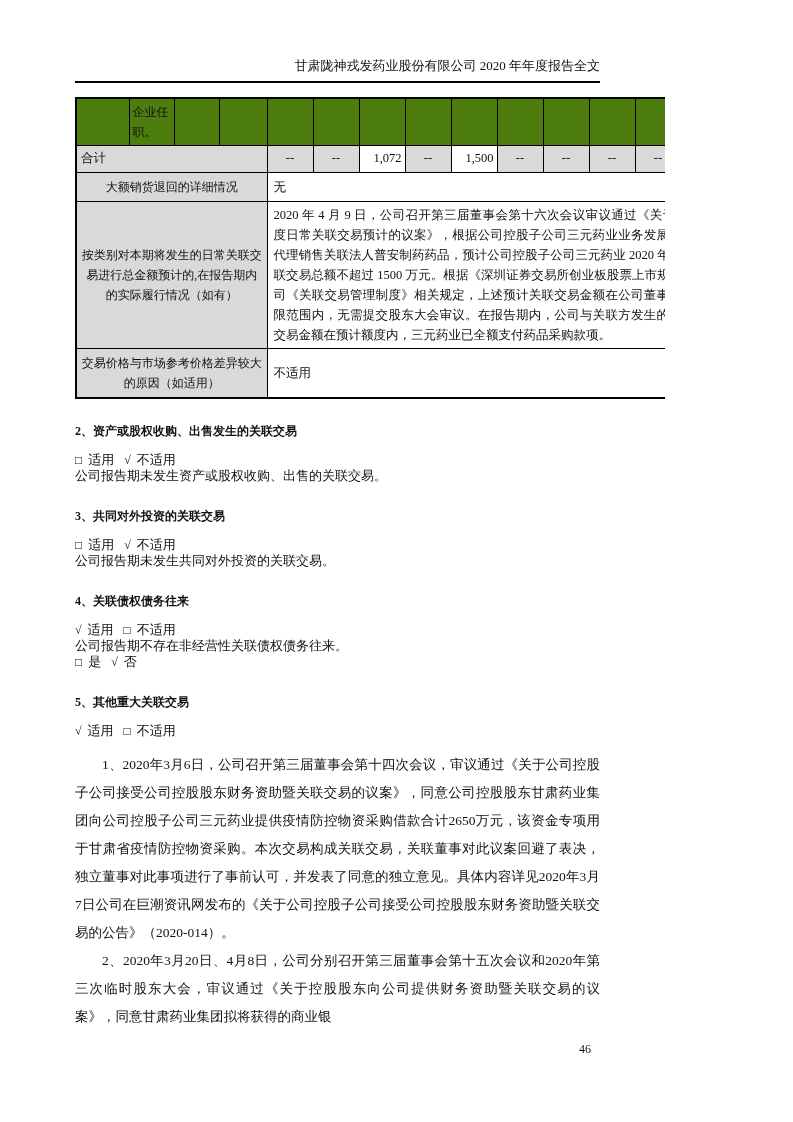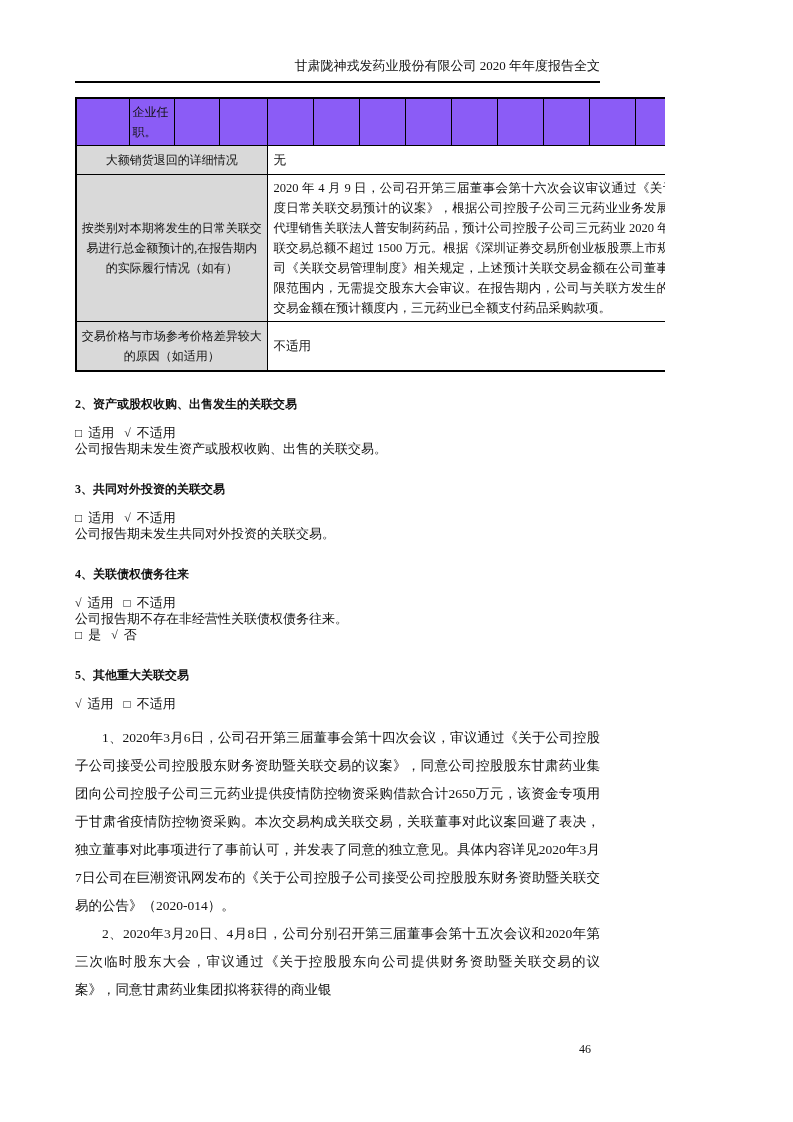--- a/index.html
+++ b/index.html
@@ -34,21 +34,21 @@
   table.rpt td {
     border: 1px solid #000000;
     vertical-align: middle;
     overflow: hidden;
   }
   tr.row-cont { height: 47px; }
   tr.row-total { height: 27px; }
   tr.row-kv1 { height: 29px; }
   tr.row-kv2 { height: 144px; }
   tr.row-kv3 { height: 50px; }
-  td.cont-cell { font-size: 12px; line-height: 20px; padding: 2px 3px; background: #8b5cf6; }
+  td.cont-cell { font-size: 12px; line-height: 20px; padding: 2px 3px; background: #4d7c0f; }
   td.lab {
     background: #d9d9d9;
     font-size: 12px;
     line-height: 20px;
     padding: 2px 4px;
     text-align: center;
   }
   td.val {
     background: #ffffff;
     font-size: 12.5px;
@@ -121,20 +121,33 @@
       <td class="cont-cell"></td>
       <td class="cont-cell"></td>
       <td class="cont-cell"></td>
       <td class="cont-cell"></td>
       <td class="cont-cell"></td>
       <td class="cont-cell"></td>
       <td class="cont-cell"></td>
       <td class="cont-cell"></td>
       <td class="cont-cell"></td>
     </tr>
+    <tr class="row-total">
+      <td class="total-lab" colspan="4">合计</td>
+      <td class="dash">--</td>
+      <td class="dash">--</td>
+      <td class="num">1,072</td>
+      <td class="dash">--</td>
+      <td class="num">1,500</td>
+      <td class="dash">--</td>
+      <td class="dash">--</td>
+      <td class="dash">--</td>
+      <td class="dash">--</td>
+      <td class="dash">--</td>
+    </tr>
     <tr class="row-kv1">
       <td class="lab" colspan="4">大额销货退回的详细情况</td>
       <td class="val" colspan="10">无</td>
     </tr>
     <tr class="row-kv2">
       <td class="lab" colspan="4">按类别对本期将发生的日常关联交易进行总金额预计的,在报告期内的实际履行情况（如有）</td>
       <td class="val" colspan="10">2020 年 4 月 9 日，公司召开第三届董事会第十六次会议审议通过《关于 2020 年度日常关联交易预计的议案》，根据公司控股子公司三元药业业务发展的需要，代理销售关联法人普安制药药品，预计公司控股子公司三元药业 2020 年度日常关联交易总额不超过 1500 万元。根据《深圳证券交易所创业板股票上市规则》及公司《关联交易管理制度》相关规定，上述预计关联交易金额在公司董事会审批权限范围内，无需提交股东大会审议。在报告期内，公司与关联方发生的日常关联交易金额在预计额度内，三元药业已全额支付药品采购款项。</td>
     </tr>
     <tr class="row-kv3">
       <td class="lab" colspan="4">交易价格与市场参考价格差异较大的原因（如适用）</td>

